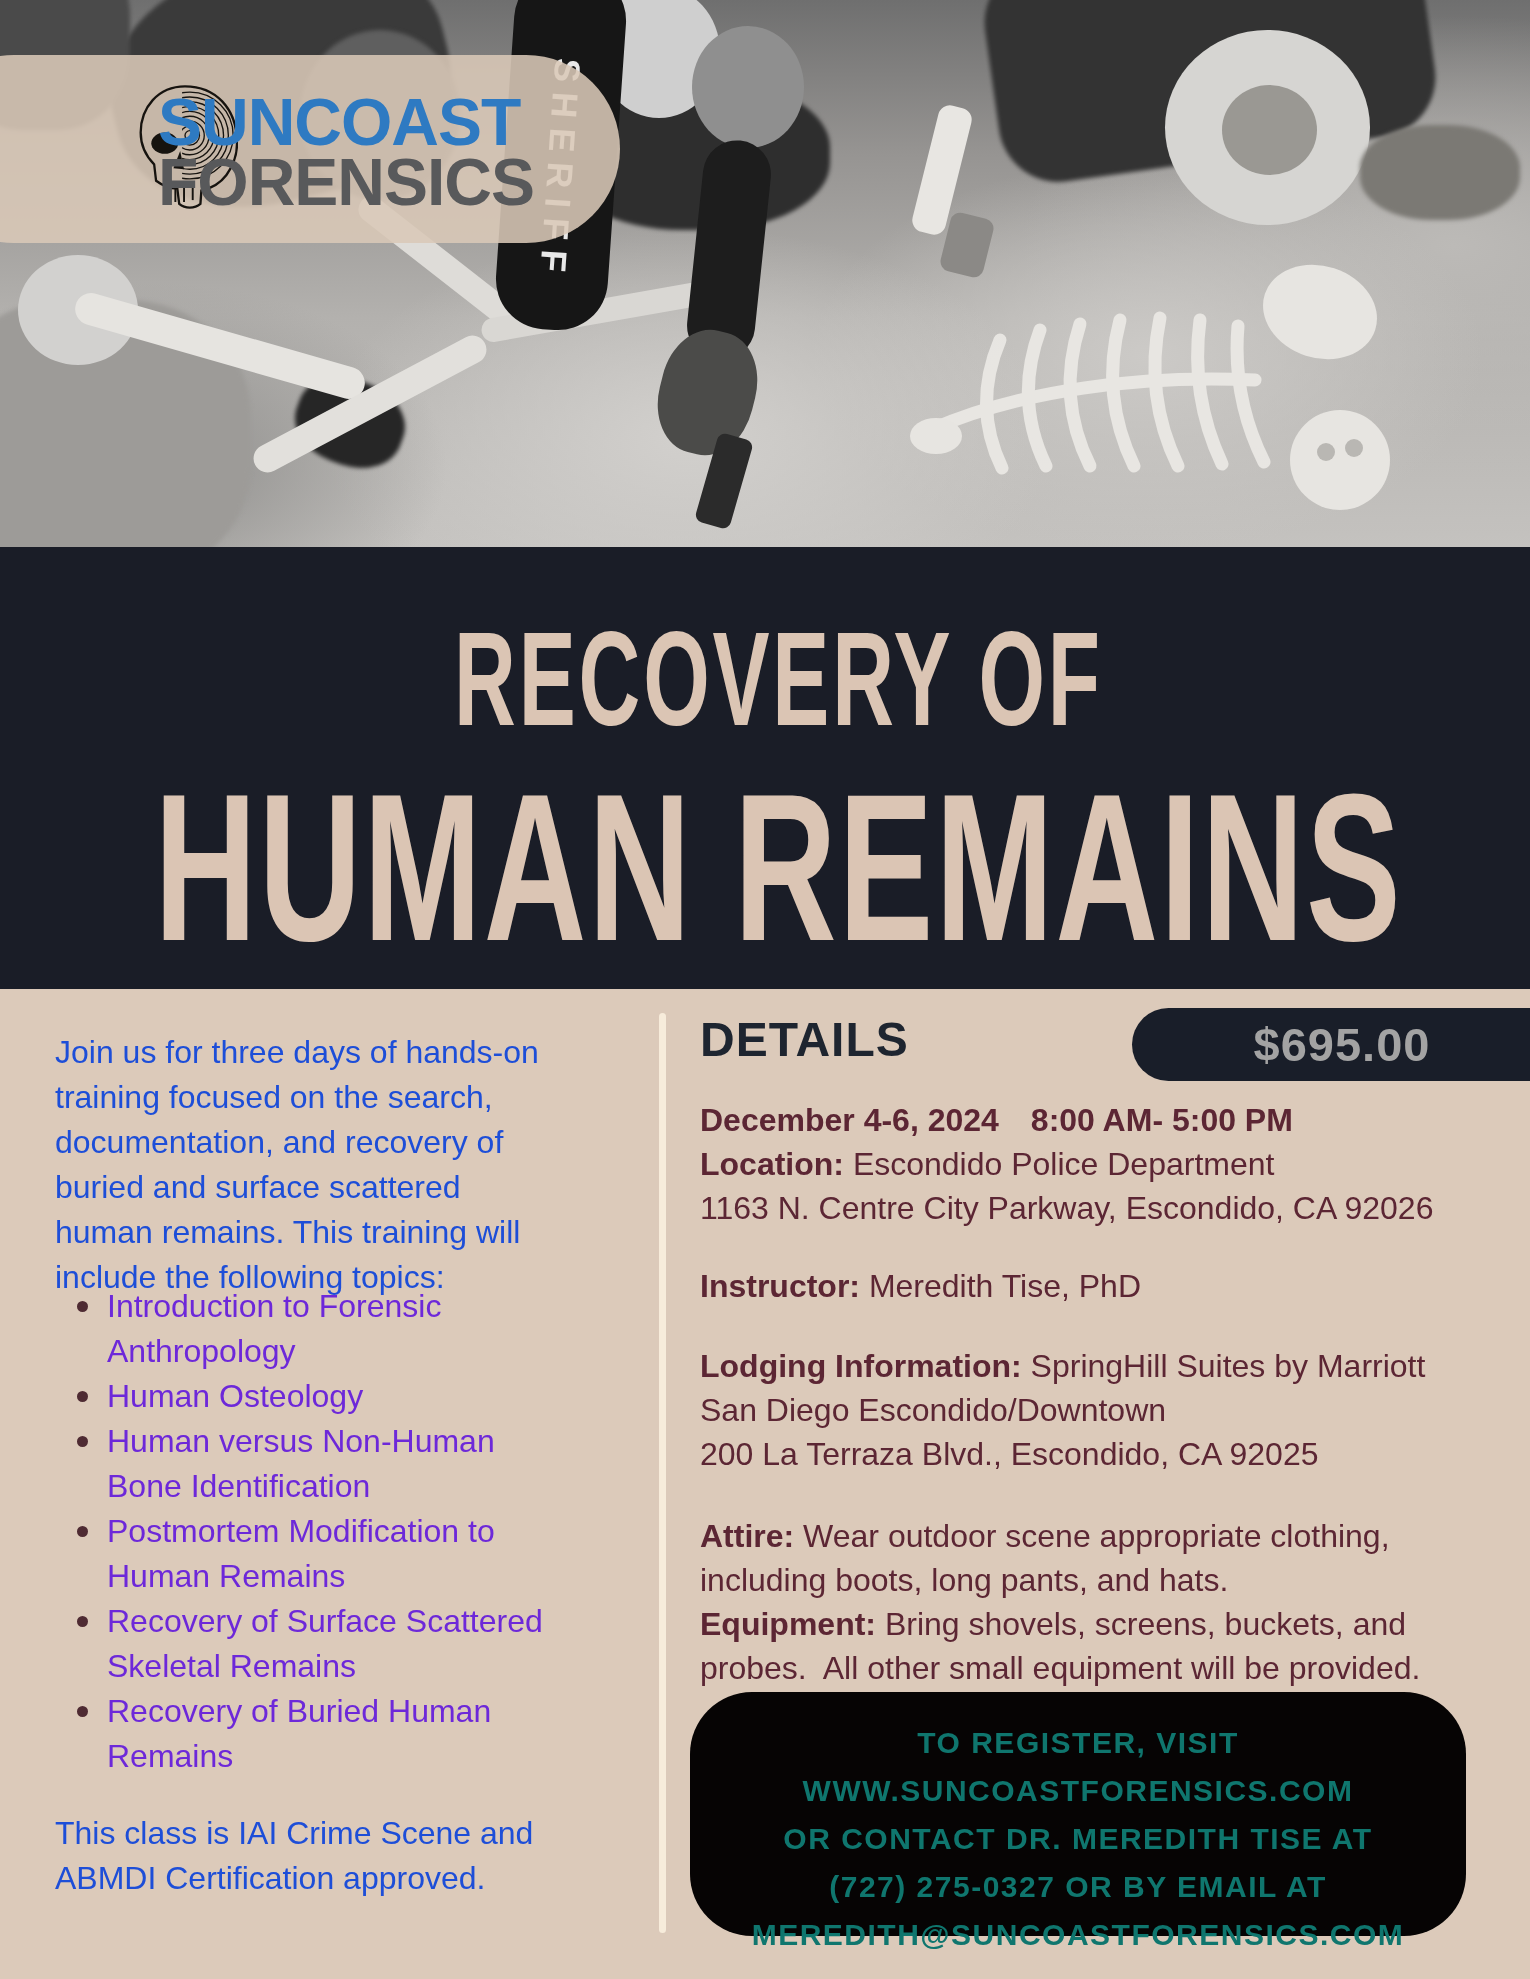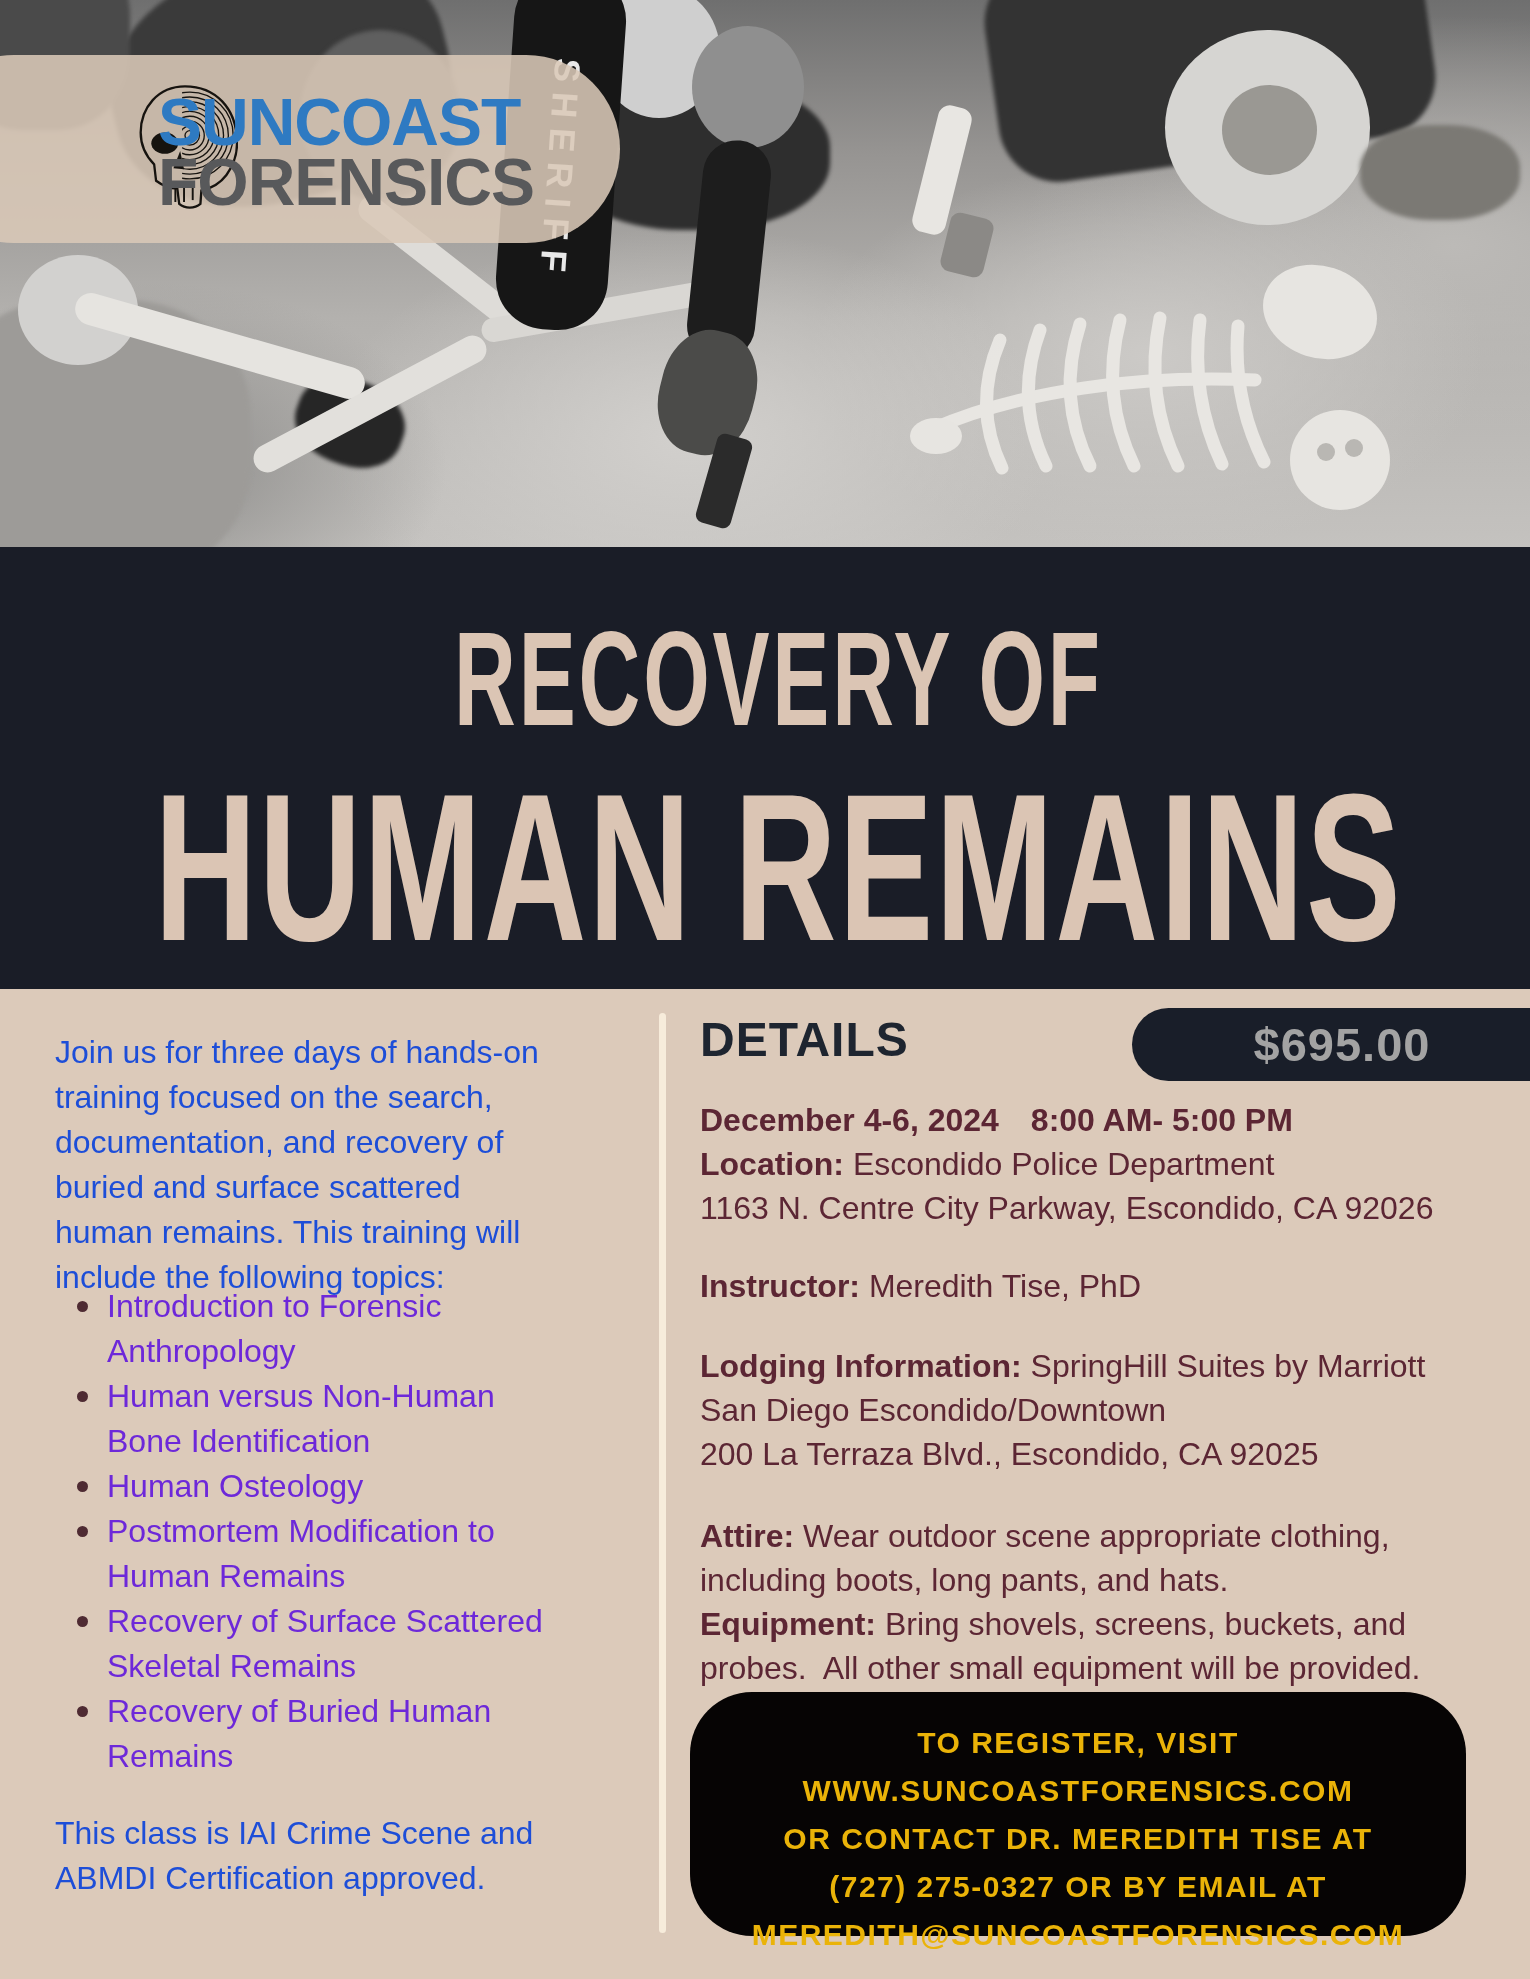--- a/index.html
+++ b/index.html
@@ -81,21 +81,21 @@
   .rb1{top:1098px;}
   .rb2{top:1142px;}
   .rb3{top:1264px;}
   .rb4{top:1344px;}
   .rb5{top:1514px;}
   .register-box{
     position:absolute;left:690px;top:1692px;width:776px;height:244px;background:#060404;border-radius:62px;
     box-sizing:border-box;padding-top:27px;text-align:center;
   }
   .register-text{
-    font-size:30px;font-weight:700;line-height:48px;letter-spacing:1.5px;color:#eab308;white-space:pre-line;
+    font-size:30px;font-weight:700;line-height:48px;letter-spacing:1.5px;color:#0f766e;white-space:pre-line;
   }
 </style>
 </head>
 <body>
 
 <div class="flyer">
 
   <div class="hero">
 
     <div class="ps soft" style="left:110px;top:-40px;width:340px;height:240px;background:#3a3a3a;border-radius:45%;transform:rotate(-14deg);"></div>
@@ -191,23 +191,23 @@
 
   <div class="left-para">Join us for three days of hands-on
 training focused on the search,
 documentation, and recovery of
 buried and surface scattered
 human remains. This training will
 include the following topics:</div>
   <ul class="topics">
       <li>Introduction to Forensic
 Anthropology</li>
+      <li>Human Osteology</li>
       <li>Human versus Non-Human
 Bone Identification</li>
-      <li>Human Osteology</li>
       <li>Postmortem Modification to
 Human Remains</li>
       <li>Recovery of Surface Scattered
 Skeletal Remains</li>
       <li>Recovery of Buried Human
 Remains</li>
     </ul>
   <div class="intro-note">This class is IAI Crime Scene and
 ABMDI Certification approved.</div>
 

